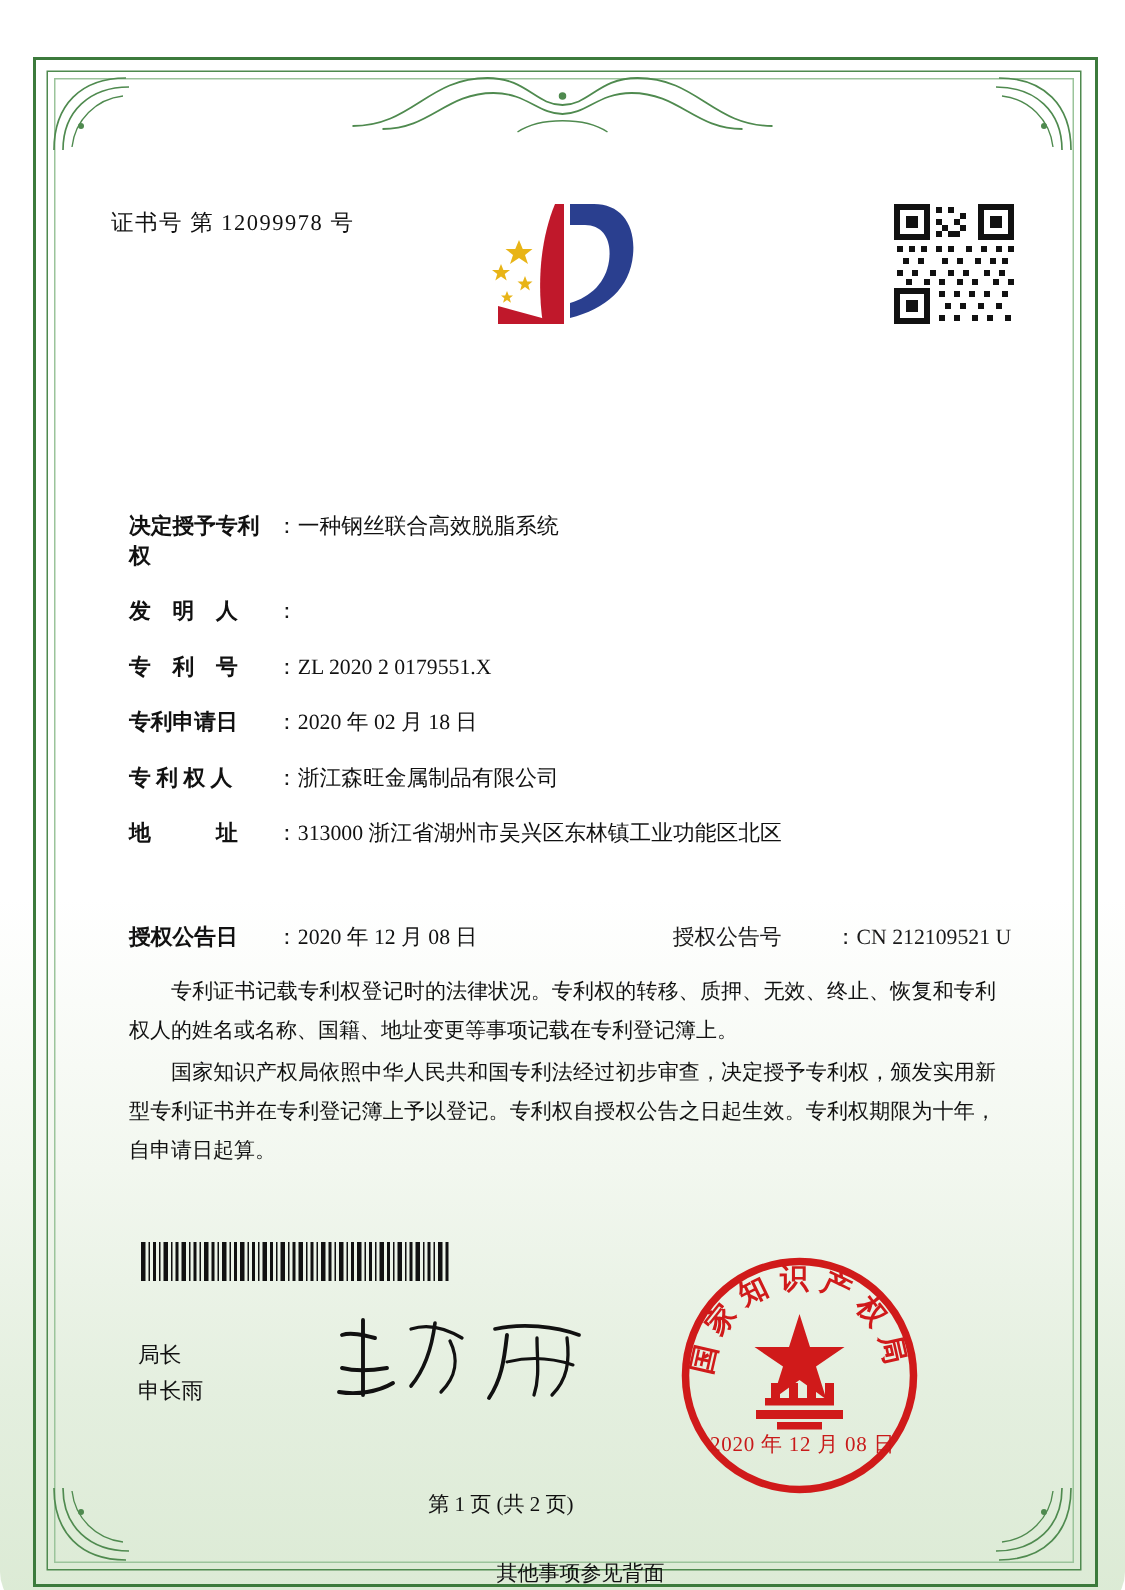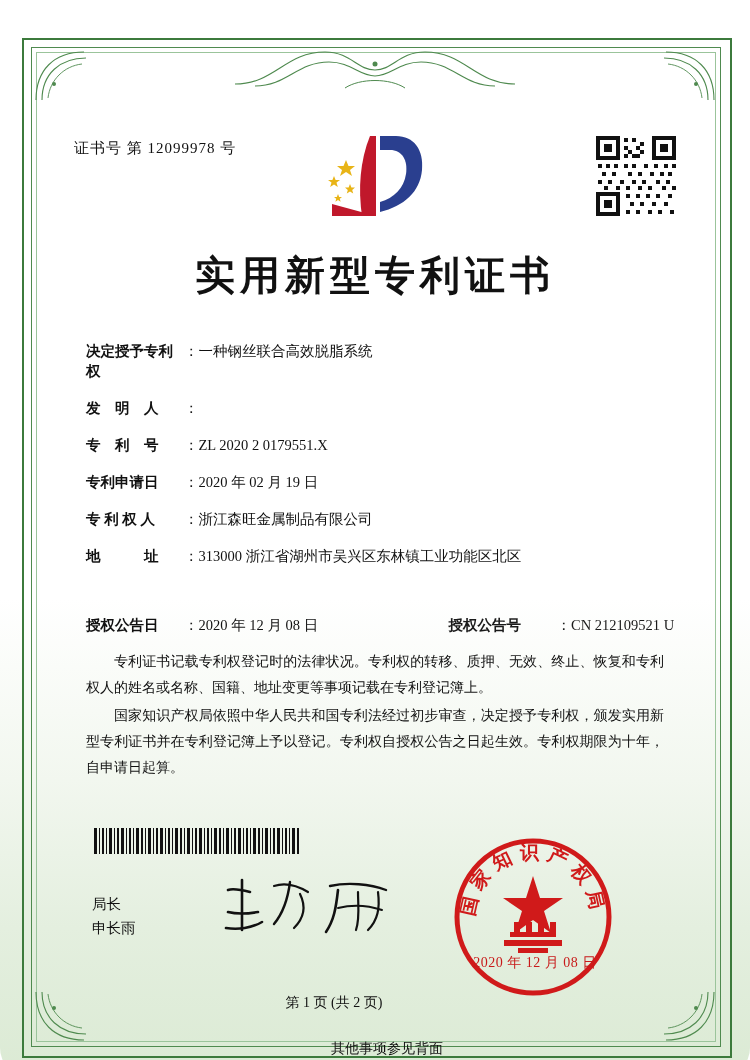--- a/index.html
+++ b/index.html
@@ -140,21 +140,21 @@
   }
   .field-value {
     flex: 1;
     color: #111;
   }
   .field-row.pair .field-value {
     flex: 0 0 250px;
   }
   .field-label2 {
     flex: 0 0 108px;
-    font-weight: 700;
+    font-weight: 400;
   }
   .field-value2 {
     flex: 1;
     margin-top: 32px;
   }
 
   
   .body-text {
     position: absolute;
     left: 86px;
@@ -368,21 +368,20 @@
           <rect x="70" y="68" width="4" height="4"></rect>
         <rect x="32" y="76" width="4" height="4"></rect>
           <rect x="42" y="76" width="4" height="4"></rect>
           <rect x="54" y="76" width="4" height="4"></rect>
         <rect x="64" y="76" width="4" height="4"></rect>
           <rect x="76" y="76" width="4" height="4"></rect>
       </g>
     </svg>
   </div>
 
-  <div class="main-title">实用新型专利证书</div>
 
   <div class="fields">
 
     <div class="field-row">
       <span class="field-label">决定授予专利权</span>
       <span class="field-sep">：</span>
       <span class="field-value">一种钢丝联合高效脱脂系统</span>
     </div>
 
     <div class="field-row">
@@ -392,21 +391,21 @@
 
     <div class="field-row">
       <span class="field-label">专　利　号</span>
       <span class="field-sep">：</span>
       <span class="field-value">ZL 2020 2 0179551.X</span>
     </div>
 
     <div class="field-row">
       <span class="field-label">专利申请日</span>
       <span class="field-sep">：</span>
-      <span class="field-value">2020 年 02 月 19 日</span>
+      <span class="field-value">2020 年 02 月 18 日</span>
     </div>
 
     <div class="field-row">
       <span class="field-label">专 利 权 人</span>
       <span class="field-sep">：</span>
       <span class="field-value">浙江森旺金属制品有限公司</span>
     </div>
 
     <div class="field-row">
       <span class="field-label">地　　　址</span>

